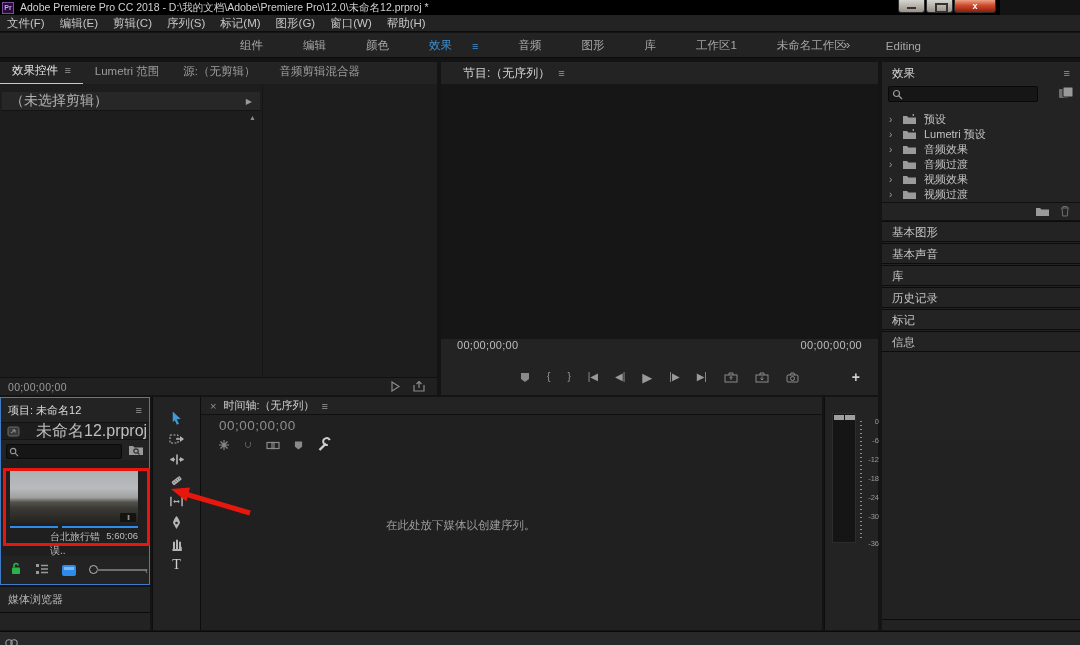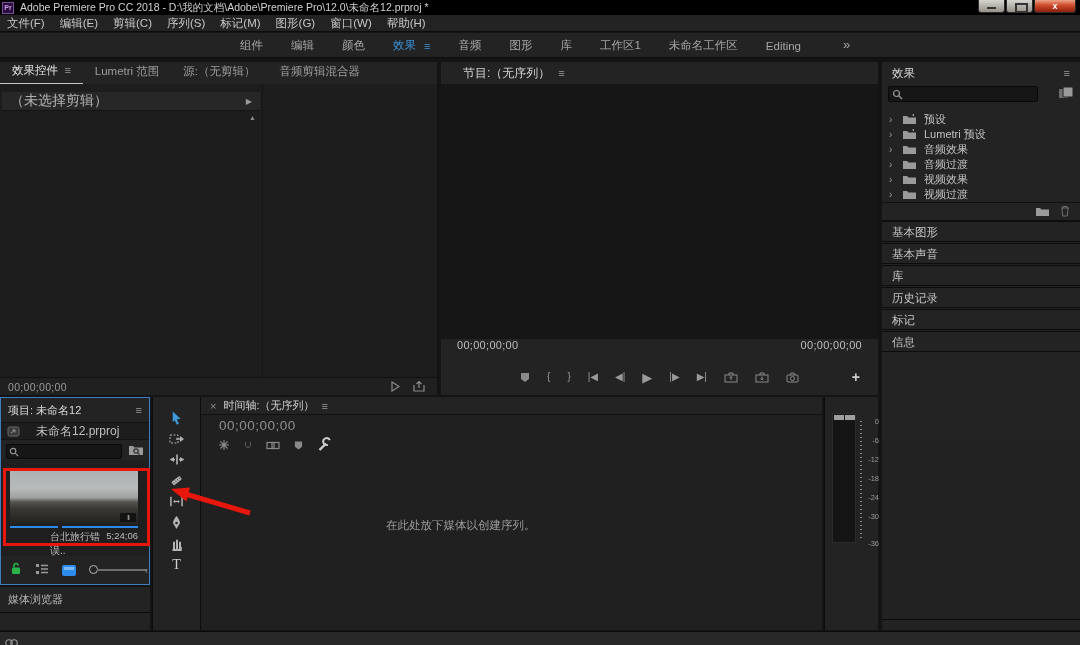--- a/index.html
+++ b/index.html
@@ -1,38 +1,38 @@
 <!DOCTYPE html>
 <html><head>
 <meta charset="utf-8">
 <style>
   * { margin:0; padding:0; box-sizing:border-box; }
   html,body { background:#000; }
   body { font-family:"Liberation Sans", sans-serif; }
   #app { position:relative; width:1080px; height:645px; background:#141414; overflow:hidden; }
 
   
-  .titlebar { position:absolute; left:0; top:0; width:1080px; height:15px; background:#000; display:flex; align-items:center; }
+  .titlebar { position:absolute; left:0; top:0; width:1000px; height:15px; background:#000; display:flex; align-items:center; }
   .pr-icon { margin-left:2px; width:12px; height:12px; background:#2a0d3d; border:1px solid #7a4f9e; color:#c9a0e8; font-size:7px; font-weight:bold; line-height:10px; text-align:center; }
   .title-text { margin-left:6px; font-size:10.5px; color:#d2d2d2; white-space:nowrap; }
   .win-controls { position:absolute; right:4px; top:0; display:flex; gap:1px; }
   .win-btn { height:13px; border:1px solid #2e2e2e; border-top:none; border-radius:0 0 3px 3px; position:relative; }
   .btn-min { width:27px; background:linear-gradient(#d6d4cf,#989288); }
   .btn-min::after { content:""; position:absolute; left:8px; bottom:3px; width:9px; height:2px; background:#333; }
   .btn-max { width:27px; background:linear-gradient(#d6d4cf,#989288); }
   .btn-max::after { content:""; position:absolute; left:8px; top:3px; width:9px; height:6px; border:2px solid #333; }
   .btn-close { width:42px; background:linear-gradient(#eba287,#cf4a2b 45%,#8e1f0c); color:#fff; font-size:9px; font-weight:bold; text-align:center; line-height:12px; }
 
   
   .menubar { position:absolute; left:0; top:15px; width:1080px; height:17px; background:#232323; display:flex; align-items:center; gap:15px; padding-left:7px; border-bottom:1px solid #0c0c0c; }
   .menu-item { font-size:11.5px; color:#c6c6c6; white-space:nowrap; }
 
   
   .wsbar { position:absolute; left:0; top:33px; width:1080px; height:25px; background:#232323; border-bottom:1px solid #0c0c0c; }
-  .ws-tabs { position:absolute; left:240px; top:0; height:25px; display:flex; align-items:center; gap:28px; }
+  .ws-tabs { position:absolute; left:240px; top:0; height:25px; display:flex; align-items:center; gap:40px; }
   .ws-tab { font-size:11.5px; color:#a6a6a6; white-space:nowrap; }
   .ws-tab.active { color:#3c93da; }
   .ws-menu { color:#3c93da; font-size:11px; margin-left:-20px; }
   .ws-overflow { position:absolute; left:843px; top:4px; color:#a6a6a6; font-size:13px; }
 
   
   .panel { position:absolute; background:#232323; }
   .hamburger { color:#9a9a9a; font-size:11px; }
 
   
@@ -79,21 +79,21 @@
   .side-headers { margin-top:0; }
   .side-header { height:21px; line-height:21px; padding-left:10px; font-size:11.5px; color:#c6c6c6; background:#232323; border-top:1px solid #0c0c0c; border-bottom:1px solid #0c0c0c; margin-bottom:1px; }
   .fx-rest { position:absolute; left:0; right:0; bottom:0; top:378px; background:#222; }
   .fx-rest::after { content:""; position:absolute; left:0; right:0; bottom:10px; height:1px; background:#0c0c0c; }
 
   
   .project-group { left:0; top:397px; width:150px; height:188px; border:1px solid #3f7cc4; background:#232323; }
   .pj-header { height:19px; display:flex; align-items:center; justify-content:space-between; padding:12px 7px; }
   .pj-title { font-size:11px; color:#dcdcdc; }
   .pj-file-row { height:18px; background:#1d1d1d; border-top:1px solid #141414; border-bottom:1px solid #141414; display:flex; align-items:center; gap:8px; padding-left:6px; }
-  .pj-file { font-size:12px; color:#bfbfbf; }
+  .pj-file { font-size:16px; color:#bfbfbf; }
   .pj-search-row { height:22px; display:flex; align-items:center; padding:0 5px; gap:6px; }
   .pj-search { position:relative; flex:1; height:15px; background:#161616; border:1px solid #090909; border-radius:2px; }
   .pj-search svg { position:absolute; left:2px; top:2px; }
   .pj-list { position:absolute; left:0; top:62px; right:0; bottom:28px; background:#1f1f1f; }
   .thumb { position:absolute; left:9px; top:9px; width:128px; height:55px;
     background:linear-gradient(#adb0b2 0%,#b8bbbc 35%,#9fa1a0 52%,#55534d 60%,#3a3833 72%,#232120 100%); }
   .thumb-badge { position:absolute; right:2px; bottom:2px; width:16px; height:9px; background:rgba(15,15,15,.85); border-radius:1px; color:#bdbdbd; font-size:6px; line-height:9px; text-align:center; letter-spacing:-1px; }
   .scrub { position:absolute; left:9px; top:66px; height:2px; background:#2d8ceb; }
   .scrub.s1 { width:48px; } .scrub.s2 { left:61px; width:76px; }
   .clip-caption { position:absolute; left:9px; top:70px; width:128px; display:flex; justify-content:space-between; }
@@ -373,21 +373,21 @@
           </svg></span>
     </div>
     <div class="pj-list">
       <div class="thumb">
         <div class="thumb-badge">|||</div>
       </div>
       <div class="scrub s1"></div>
       <div class="scrub s2"></div>
       <div class="clip-caption">
         <span class="clip-name">台北旅行错误..</span>
-        <span class="clip-dur">5;24;06</span>
+        <span class="clip-dur">5;60;06</span>
       </div>
     </div>
     <div class="pj-footer">
       <span><svg width="12" height="13" viewBox="0 0 12 13">
             <rect x="2" y="5.5" width="8" height="6.5" rx="1" fill="#2bb34b"></rect>
             <path d="M4 5.5 V3.5 a2 2 0 0 1 4 0" fill="none" stroke="#2bb34b" stroke-width="1.6"></path>
           </svg></span>
       <span><svg width="14" height="12" viewBox="0 0 14 12">
             <rect x="1" y="1" width="3" height="3" fill="#9a9a9a"></rect>
             <rect x="1" y="8" width="3" height="3" fill="#9a9a9a"></rect>

